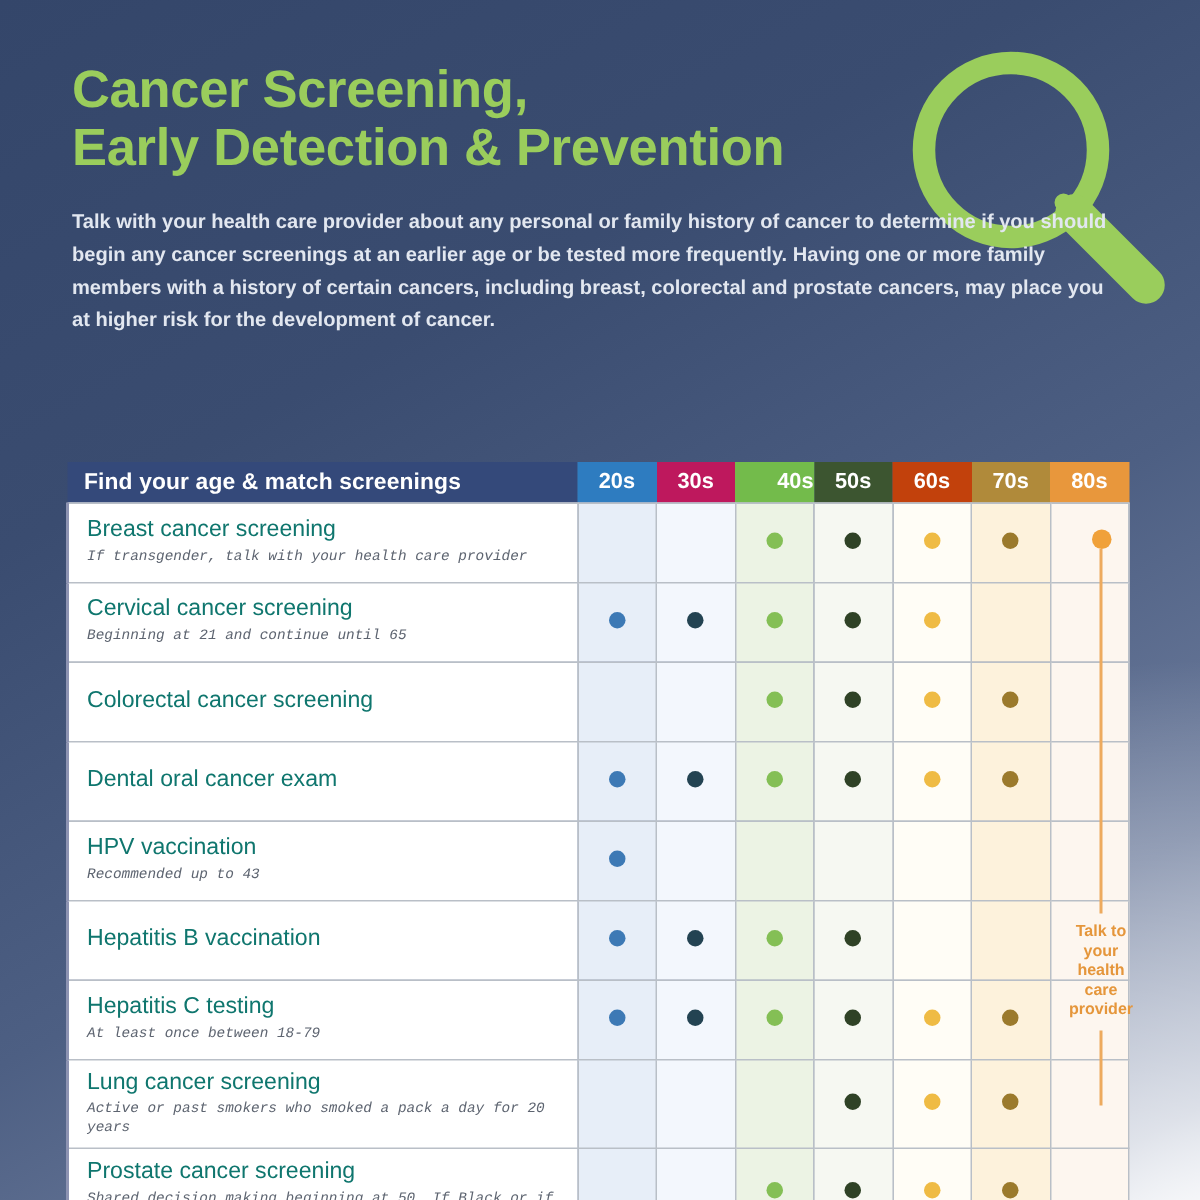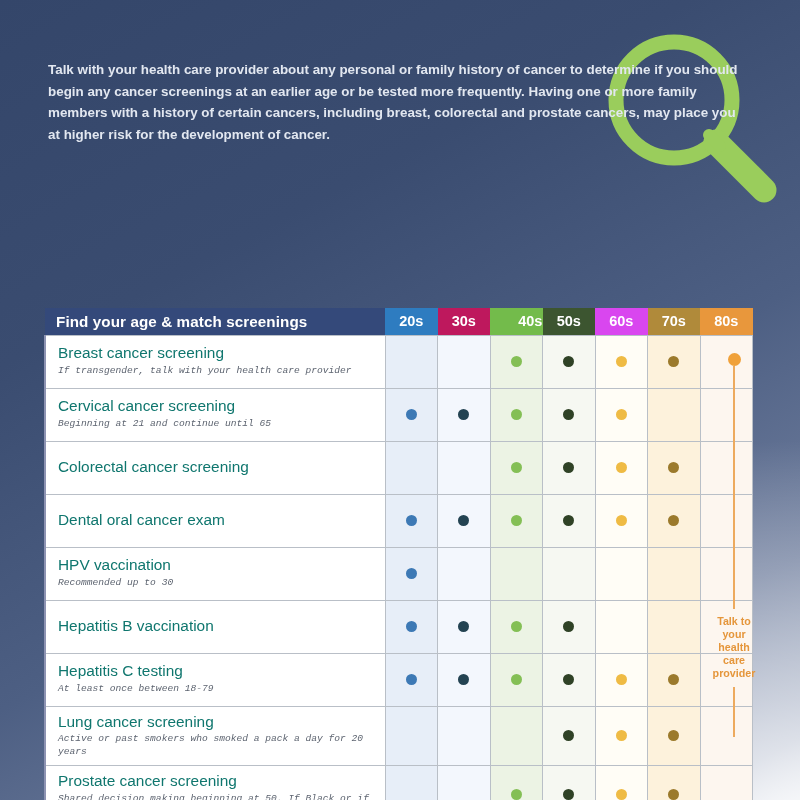--- a/index.html
+++ b/index.html
@@ -70,21 +70,21 @@
     background:#34497a;
     text-align:left;
     padding-left:11px;
     font-size:15.2px;
     letter-spacing:0.1px;
   }
   th.a20 { background:#2e7cc0; }
   th.a30 { background:#be185d; }
   th.a40 { background:#73bb4b;padding-left:28px; }
   th.a50 { background:#3c5530; }
-  th.a60 { background:#d946ef; }
+  th.a60 { background:#c2410c; }
   th.a70 { background:#b08a3a; }
   th.a80 { background:#e8973c; }
 
   tbody td { padding:0; border:1px solid #b9bfc7; vertical-align:middle; }
   tbody td.name {
     background:#ffffff;
     border-left:2px solid #8d93b2;
     padding:6px 10px 7px 12px;
     height:53px;
   }
@@ -149,20 +149,24 @@
 
   <div class="magnifier">
     <svg width="200" height="190" viewBox="0 0 200 190">
       <circle cx="78" cy="72" r="58" fill="none" stroke="#9acd5c" stroke-width="15"></circle>
       <line x1="120" y1="114" x2="168" y2="162" stroke="#9acd5c" stroke-width="25" stroke-linecap="round"></line>
       <line x1="113" y1="107" x2="124" y2="118" stroke="#9acd5c" stroke-width="12" stroke-linecap="round"></line>
     </svg>
   </div>
 
   <div class="hero">
+    <h1 class="title">
+      <span>Cancer Screening,</span>
+      <span class="l2">Early Detection &amp; Prevention</span>
+    </h1>
     <p class="body-copy">Talk with your health care provider about any personal or family history of cancer to determine if you should begin any cancer screenings at an earlier age or be tested more frequently. Having one or more family members with a history of certain cancers, including breast, colorectal and prostate cancers, may place you at higher risk for the development of cancer.</p>
   </div>
 
   <div class="table-wrap">
     <table class="grid">
       <colgroup>
         <col class="c-name">
           <col class="c-age">
           <col class="c-age">
           <col class="c-age">
@@ -230,21 +234,21 @@
             <td class="cell c30"><span class="dot d30"></span></td>
             <td class="cell c40"><span class="dot d40"></span></td>
             <td class="cell c50"><span class="dot d50"></span></td>
             <td class="cell c60"><span class="dot d60"></span></td>
             <td class="cell c70"><span class="dot d70"></span></td>
             <td class="cell c80"></td>
           </tr>
           <tr>
             <td class="name">
               <div class="row-title">HPV vaccination</div>
-              <div class="row-sub">Recommended up to 30</div>
+              <div class="row-sub">Recommended up to 43</div>
             </td>
             <td class="cell c20"><span class="dot d20"></span></td>
             <td class="cell c30"></td>
             <td class="cell c40"></td>
             <td class="cell c50"></td>
             <td class="cell c60"></td>
             <td class="cell c70"></td>
             <td class="cell c80"></td>
           </tr>
           <tr>

